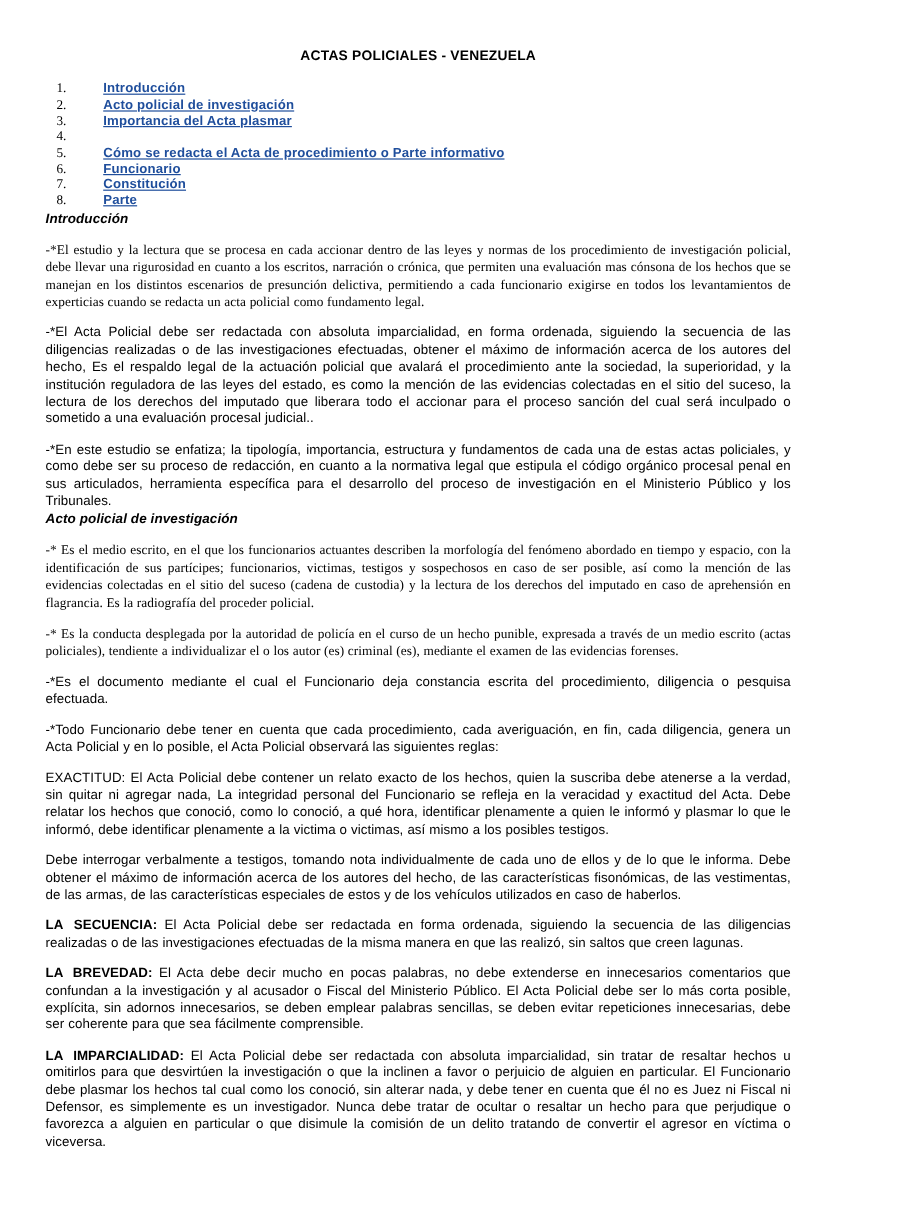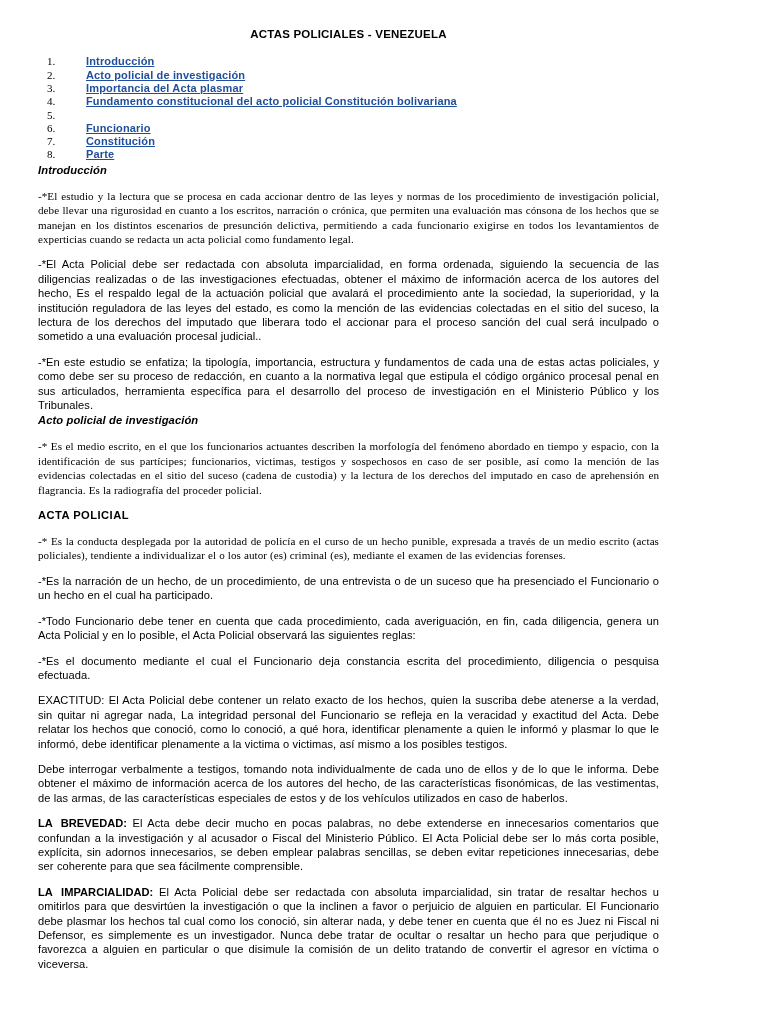--- a/index.html
+++ b/index.html
@@ -15,21 +15,21 @@
     font-family: "Liberation Sans", sans-serif;
     color: #000000;
     -webkit-font-smoothing: none;
   }
 
   .page {
     position: relative;
     width: 696px;
     height: 1024px;
     box-sizing: border-box;
-    padding: 27px 37px 0 38px;
+    padding: 40px 37px 0 38px;
   }
 
   
   .doc-title {
     text-align: center;
     font-weight: bold;
     font-size: 11.5px;
     letter-spacing: 0.2px;
     margin: 0 0 14px 0;
     line-height: 1.25;
@@ -122,24 +122,24 @@
     <li class="toc-item">
       <span class="toc-num">2.</span>
       <span class="toc-link">Acto policial de investigación</span>
     </li>
     <li class="toc-item">
       <span class="toc-num">3.</span>
       <span class="toc-link">Importancia del Acta plasmar</span>
     </li>
     <li class="toc-item">
       <span class="toc-num">4.</span>
-      <span class="toc-link">Fundamento constitucional del acto policial Constitución bolivariana</span>
     </li>
     <li class="toc-item">
       <span class="toc-num">5.</span>
+      <span class="toc-link">Cómo se redacta el Acta de procedimiento o Parte informativo</span>
     </li>
     <li class="toc-item">
       <span class="toc-num">6.</span>
       <span class="toc-link">Funcionario</span>
     </li>
     <li class="toc-item">
       <span class="toc-num">7.</span>
       <span class="toc-link">Constitución</span>
     </li>
     <li class="toc-item">
@@ -153,32 +153,31 @@
   <p class="body first-para">-*El estudio y la lectura que se procesa en cada accionar dentro de las leyes y normas de los procedimiento de investigación policial, debe llevar una rigurosidad en cuanto a los escritos, narración o crónica, que permiten una evaluación mas cónsona de los hechos que se manejan en los distintos escenarios de presunción delictiva, permitiendo a cada funcionario exigirse en todos los levantamientos de experticias cuando se redacta un acta policial como fundamento legal.</p>
 
   <p class="body">-*El Acta Policial debe ser redactada con absoluta imparcialidad, en forma ordenada, siguiendo la secuencia de las diligencias realizadas o de las investigaciones efectuadas, obtener el máximo de información acerca de los autores del hecho, Es el respaldo legal de la actuación policial que avalará el procedimiento ante la sociedad, la superioridad, y la institución reguladora de las leyes del estado, es como la mención de las evidencias colectadas en el sitio del suceso, la lectura de los derechos del imputado que liberara todo el accionar para el proceso sanción del cual será inculpado o sometido a una evaluación procesal judicial..</p>
 
   <p class="body">-*En este estudio se enfatiza; la tipología, importancia, estructura y fundamentos de cada una de estas actas policiales, y como debe ser su proceso de redacción, en cuanto a la normativa legal que estipula el código orgánico procesal penal en sus articulados, herramienta específica para el desarrollo del proceso de investigación en el Ministerio Público y los Tribunales.</p>
 
   <h2 class="sec-head">Acto policial de investigación</h2>
 
   <p class="body first-para">-* Es el medio escrito, en el que los funcionarios actuantes describen la morfología del fenómeno abordado en tiempo y espacio, con la identificación de sus partícipes; funcionarios, victimas, testigos y sospechosos en caso de ser posible, así como la mención de las evidencias colectadas en el sitio del suceso (cadena de custodia) y la lectura de los derechos del imputado en caso de aprehensión en flagrancia. Es la radiografía del proceder policial.</p>
 
-  <h2 class="sec-head-plain">ACTA POLICIAL</h2>
 
   <p class="body first-para">-* Es la conducta desplegada por la autoridad de policía en el curso de un hecho punible, expresada a través de un medio escrito (actas policiales), tendiente a individualizar el o los autor (es) criminal (es), mediante el examen de las evidencias forenses.</p>
 
-  <p class="body">-*Es la narración de un hecho, de un procedimiento, de una entrevista o de un suceso que ha presenciado el Funcionario o un hecho en el cual ha participado.</p>
+
+  <p class="body">-*Es el documento mediante el cual el Funcionario deja constancia escrita del procedimiento, diligencia o pesquisa efectuada.</p>
 
   <p class="body">-*Todo Funcionario debe tener en cuenta que cada procedimiento, cada averiguación, en fin, cada diligencia, genera un Acta Policial y en lo posible, el Acta Policial observará las siguientes reglas:</p>
-
-  <p class="body">-*Es el documento mediante el cual el Funcionario deja constancia escrita del procedimiento, diligencia o pesquisa efectuada.</p>
 
   <p class="body"><span class="lbl">EXACTITUD:</span><span> El Acta Policial debe contener un relato exacto de los hechos, quien la suscriba debe atenerse a la verdad, sin quitar ni agregar nada, La integridad personal del Funcionario se refleja en la veracidad y exactitud del Acta. Debe relatar los hechos que conoció, como lo conoció, a qué hora, identificar plenamente a quien le informó y plasmar lo que le informó, debe identificar plenamente a la victima o victimas, así mismo a los posibles testigos.</span></p>
 
   <p class="body"><span>Debe interrogar verbalmente a testigos, tomando nota individualmente de cada uno de ellos y de lo que le informa. Debe obtener el máximo de información acerca de los autores del hecho, de las características fisonómicas, de las vestimentas, de las armas, de las características especiales de estos y de los vehículos utilizados en caso de haberlos.</span></p>
 
+  <p class="body"><span class="spaced-lbl">LA SECUENCIA:</span><span> El Acta Policial debe ser redactada en forma ordenada, siguiendo la secuencia de las diligencias realizadas o de las investigaciones efectuadas de la misma manera en que las realizó, sin saltos que creen lagunas.</span></p>
 
   <p class="body"><span class="spaced-lbl">LA BREVEDAD:</span><span> El Acta debe decir mucho en pocas palabras, no debe extenderse en innecesarios comentarios que confundan a la investigación y al acusador o Fiscal del Ministerio Público. El Acta Policial debe ser lo más corta posible, explícita, sin adornos innecesarios, se deben emplear palabras sencillas, se deben evitar repeticiones innecesarias, debe ser coherente para que sea fácilmente comprensible.</span></p>
 
   <p class="body"><span class="spaced-lbl">LA IMPARCIALIDAD:</span><span> El Acta Policial debe ser redactada con absoluta imparcialidad, sin tratar de resaltar hechos u omitirlos para que desvirtúen la investigación o que la inclinen a favor o perjuicio de alguien en particular. El Funcionario debe plasmar los hechos tal cual como los conoció, sin alterar nada, y debe tener en cuenta que él no es Juez ni Fiscal ni Defensor, es simplemente es un investigador. Nunca debe tratar de ocultar o resaltar un hecho para que perjudique o favorezca a alguien en particular o que disimule la comisión de un delito tratando de convertir el agresor en víctima o viceversa.</span></p>
 
 </div>
 
 </body></html>

